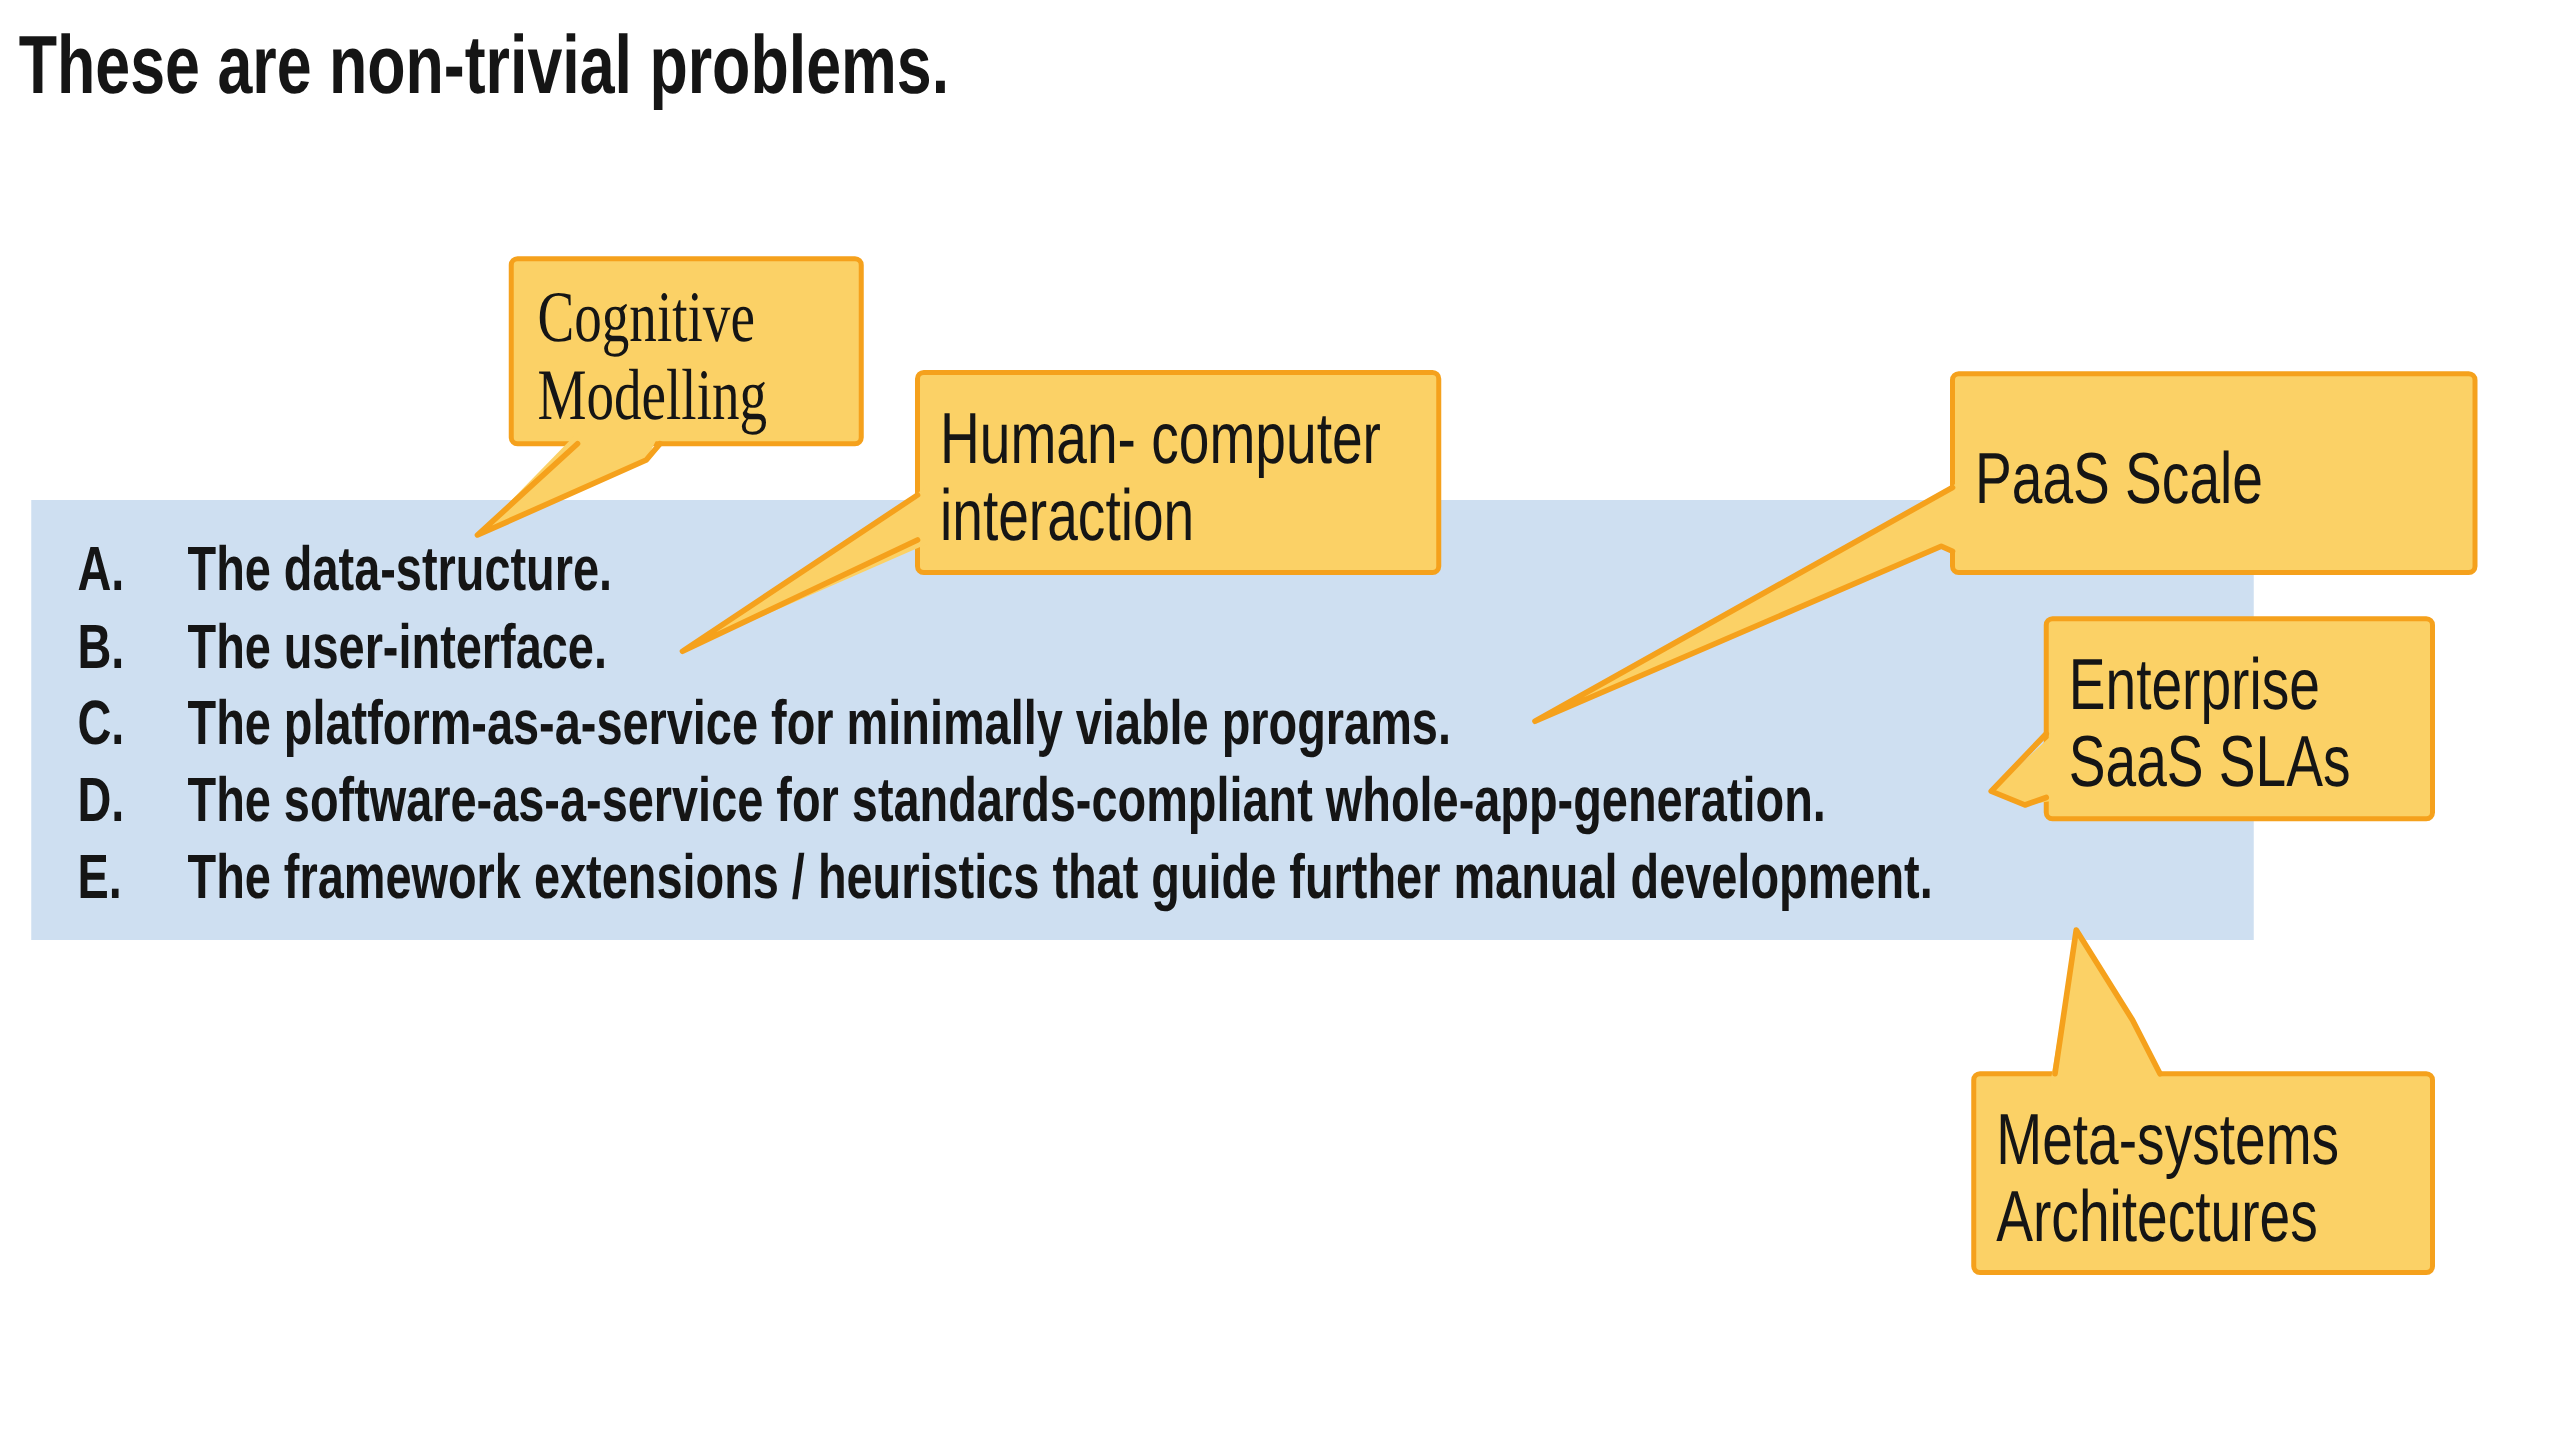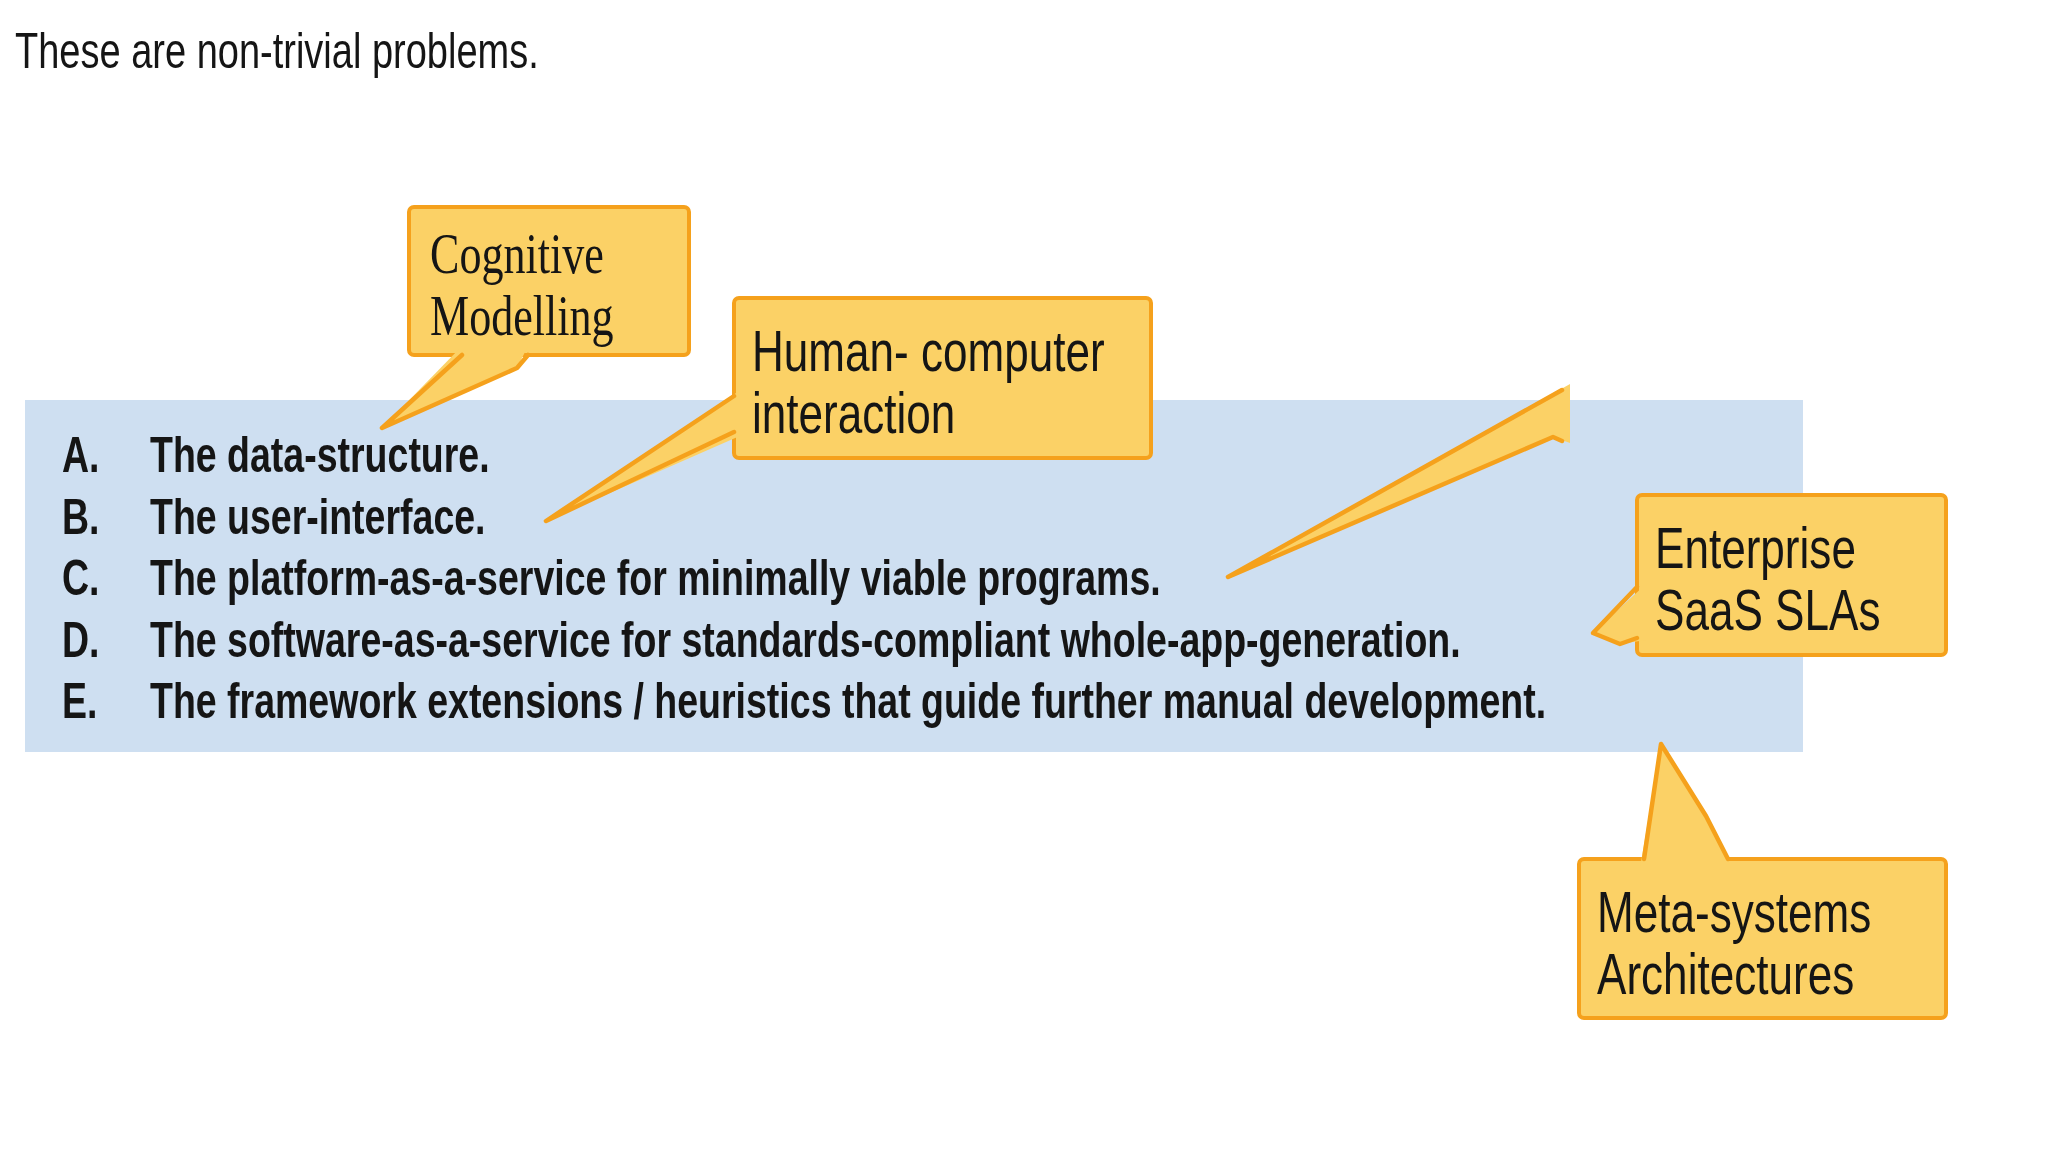--- a/index.html
+++ b/index.html
@@ -22,22 +22,22 @@
   
   .cond{
     display:inline-block;
     transform:scaleX(0.76);
     transform-origin:0 50%;
     white-space:nowrap;
   }
   .title{
     position:absolute;
     left:15px;top:21px;
-    font-size:50px;line-height:60px;
-    font-weight:400;
+    font-size:66px;line-height:60px;
+    font-weight:700;
   }
   .highlight-box{
     position:absolute;
     left:25px;top:400px;
     width:1778px;height:352px;
     background:var(--highlight-fill);
   }
   .problem-list{
     position:absolute;
     left:25px;top:400px;
@@ -128,20 +128,23 @@
   <div class="callout" id="co-cognitive">
     <div class="cline">Cognitive</div>
     <div class="cline">Modelling</div>
   </div>
 
   <div class="callout" id="co-hci">
     <div class="cline">Human- computer</div>
     <div class="cline">interaction</div>
   </div>
 
+  <div class="callout" id="co-paas">
+    <div class="cline">PaaS Scale</div>
+  </div>
 
   <div class="callout" id="co-saas">
     <div class="cline">Enterprise</div>
     <div class="cline">SaaS SLAs</div>
   </div>
 
   <div class="callout" id="co-meta">
     <div class="cline">Meta-systems</div>
     <div class="cline">Architectures</div>
   </div>

